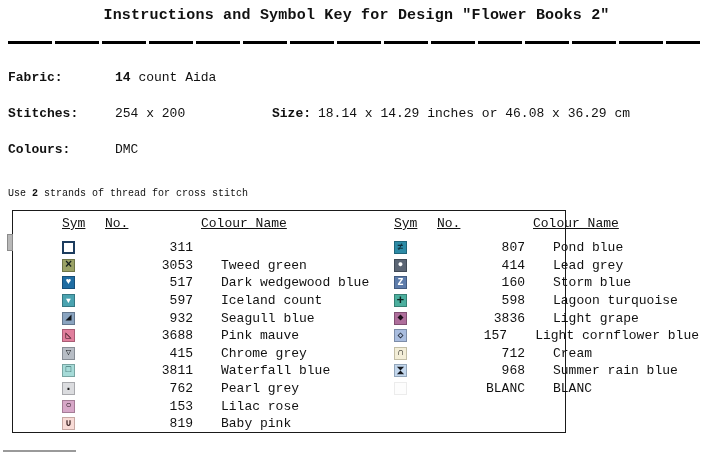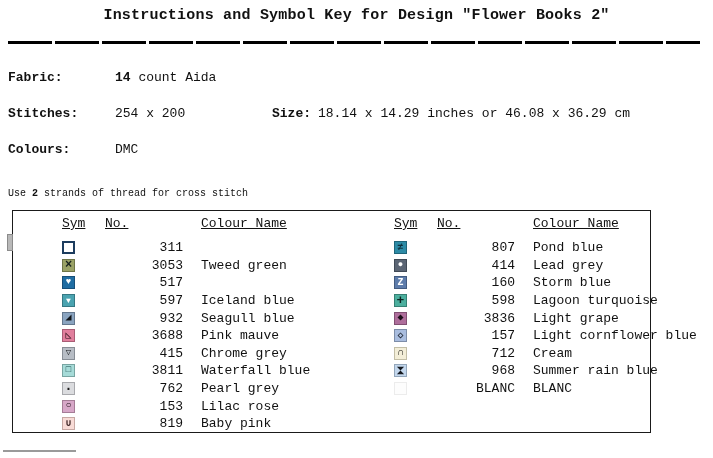--- a/index.html
+++ b/index.html
@@ -18,35 +18,35 @@
     background:repeating-linear-gradient(90deg,#000 0 44px,#fff 44px 47px);
   }
   .lbl { position:absolute; left:8px; font-size:13px; font-weight:bold; }
   .val { position:absolute; left:115px; font-size:13px; }
   .b { font-weight:bold; }
   .size-lbl { position:absolute; left:272px; font-size:13px; font-weight:bold; }
   .size-val { position:absolute; left:318px; font-size:13px; }
   .strands { position:absolute; left:8px; top:176px; font-size:10px;margin-top:12px; }
 
   .key-table {
-    position:absolute; left:12px; top:210px; width:639px; height:223px;
+    position:absolute; left:12px; top:210px; width:554px; height:223px;
     border:1px solid #1a1a1a; background:#fff;
   }
   .key-col { position:absolute; top:0; }
   .key-col.left { left:34px; width:330px; }
   .key-col.right { left:366px; width:320px; }
   .khead {
     position:absolute; top:5px; left:0; right:0; display:flex;
     font-size:13px;
   }
   .khead .h-sym { width:58px; padding-left:15px; text-decoration:underline; }
   .khead .h-no  { width:78px; text-decoration:underline; }
   .khead .h-name{ padding-left:18px; text-decoration:underline; }
   .krows { position:absolute; top:28px; left:0; right:0; }
-  .krow { display:flex; align-items:center; height:17.6px; font-size:13px; }
+  .krow { display:flex; align-items:center; height:17.6px; font-size:13px;gap:10px; }
   .sym-cell { width:58px; padding-left:15px; display:flex; align-items:center; }
   .symbox {
     width:13px; height:13px; border:1px solid rgba(0,0,0,0.35);
     display:flex; align-items:center; justify-content:center;
     font-weight:bold; line-height:1; overflow:hidden;
   }
   .num { width:78px; text-align:right; }
   .cname { padding-left:18px; white-space:nowrap; }
 
   
@@ -118,27 +118,28 @@
               <span class="symbox i-x-mark" style="background: rgb(154, 162, 102); border-color: rgb(110, 117, 71); border-width: 1px; color: rgb(22, 32, 28);">×</span>
             </span>
             <span class="num">3053</span>
             <span class="cname">Tweed green</span>
           </div>
           <div class="krow">
             <span class="sym-cell">
               <span class="symbox i-heart" style="background: rgb(31, 109, 163); border-color: rgb(23, 79, 121); border-width: 1px; color: rgb(255, 255, 255);">♥</span>
             </span>
             <span class="num">517</span>
+            <span class="cname">Dark wedgewood blue</span>
           </div>
           <div class="krow">
             <span class="sym-cell">
               <span class="symbox i-triangle-down-filled" style="background: rgb(74, 163, 176); border-color: rgb(53, 120, 131); border-width: 1px; color: rgb(255, 255, 255);">▼</span>
             </span>
             <span class="num">597</span>
-            <span class="cname">Iceland blue</span>
+            <span class="cname">Iceland count</span>
           </div>
           <div class="krow">
             <span class="sym-cell">
               <span class="symbox i-corner-triangle" style="background: rgb(138, 164, 192); border-color: rgb(100, 120, 142); border-width: 1px; color: rgb(16, 20, 24);">◢</span>
             </span>
             <span class="num">932</span>
             <span class="cname">Seagull blue</span>
           </div>
           <div class="krow">
             <span class="sym-cell">

